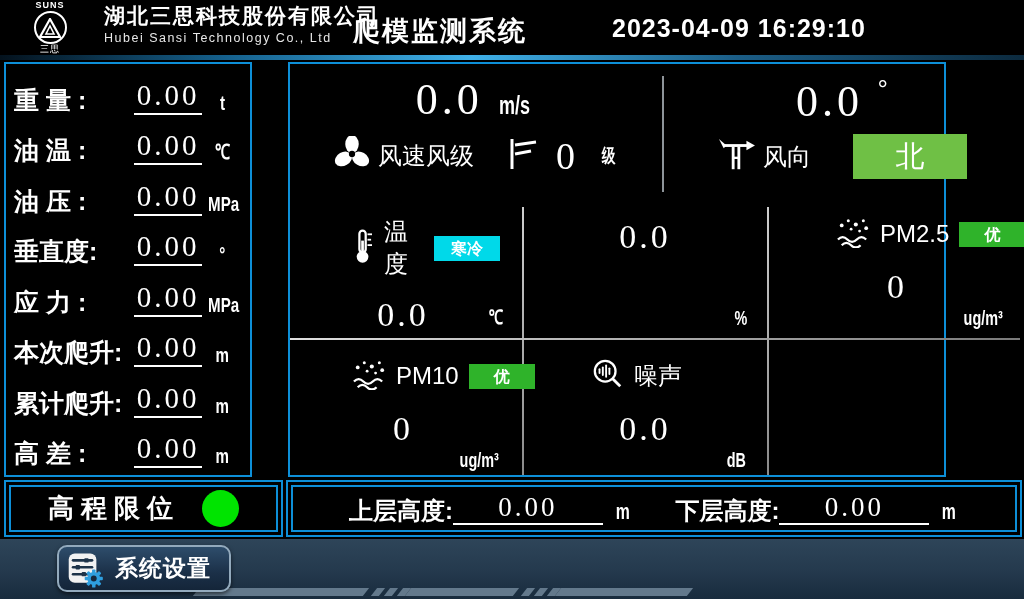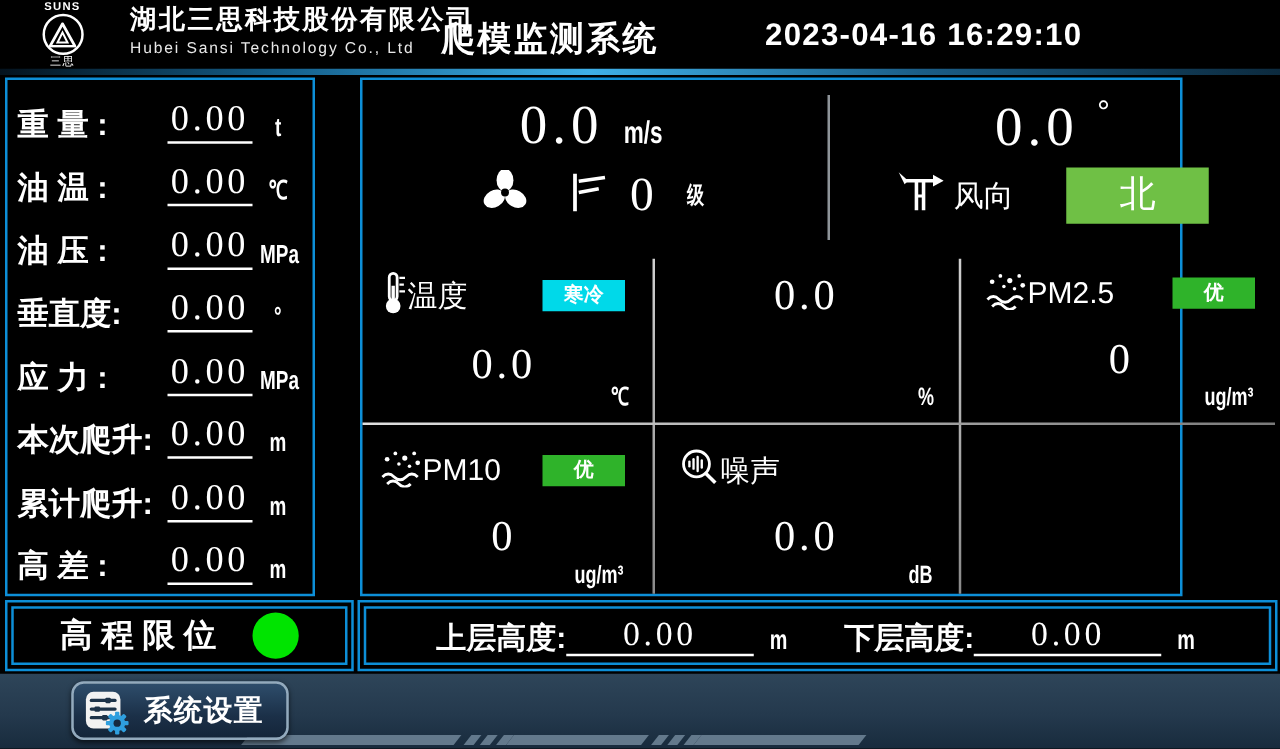--- a/index.html
+++ b/index.html
@@ -60,21 +60,21 @@
 
   
   .sensor-grid { position:absolute; left:0; top:138px; width:730px; height:273px; }
   .gline { position:absolute; background:linear-gradient(90deg,#e0e0e0,#7a7a7a); }
   .vline1 { left:232px; top:5px; width:2px; height:268px; background:linear-gradient(180deg,#cfcfcf,#8a8a8a); }
   .vline2 { left:477px; top:5px; width:2px; height:268px; background:linear-gradient(180deg,#cfcfcf,#8a8a8a); }
   .hline  { left:0; top:136px; width:730px; height:2px; }
   .cell { position:absolute; width:226px; height:130px; }
   .c0 { left:0;   top:0; }   .c1 { left:240px; top:0;   width:230px; }   .c2 { left:484px; top:0;   width:246px; }
   .c3 { left:0; top:142px; } .c4 { left:240px; top:142px; width:230px; } .c5 { left:484px; top:142px; width:246px; }
-  .cell-head { display:flex; align-items:center; padding:14px 6px 0 14px; }
+  .cell-head { display:flex; align-items:center; gap:10px; padding:14px 6px 0 14px;margin-left:48px; }
   .cell-name { font-size:24px; }
   .badge { margin-left:auto; margin-right:10px; min-width:66px; height:25px; text-align:center;
     font-size:16px; font-weight:bold; line-height:25px; color:#fff; padding:0 6px; }
   .cell-value { text-align:center; font-family:"Liberation Serif", serif; font-size:34px; letter-spacing:3px; margin-top:16px; }
   .cell-unit { position:absolute; right:10px; bottom:2px; font-size:20px; font-weight:bold; }
 
   
   .limit-label { font-size:26px; font-weight:bold; letter-spacing:7px; }
   .limit-light { width:37px; height:37px; border-radius:50%; }
   .hgroup { display:flex; align-items:flex-end; }
@@ -116,21 +116,21 @@
           <polygon points="11,8 15,16 7,16" fill="none" stroke="#fff" stroke-width="1.6"></polygon>
         </svg>
       </div>
       <div class="logo-bottom">三思</div>
     </div>
     <div class="company">
       <div class="company-cn">湖北三思科技股份有限公司</div>
       <div class="company-en">Hubei Sansi Technology Co., Ltd</div>
     </div>
     <div class="app-title">爬模监测系统</div>
-    <div class="timestamp">2023-04-16 16:29:10</div>
+    <div class="timestamp">2023-04-09 16:29:10</div>
   </div>
   <div class="header-rule"></div>
 
   <div class="panel left-panel">
     <div class="lrow">
       <span class="llabel">重 量 :</span>
       <span class="lvalue">0.00</span>
       <span class="lunit"><span class="cond">t</span></span>
     </div>
     <div class="lrow">
@@ -182,20 +182,21 @@
           <span>
             <svg width="36" height="36" viewBox="0 0 40 40">
               <g fill="#fff">
                 <ellipse cx="20" cy="9" rx="7.5" ry="10"></ellipse>
                 <ellipse cx="20" cy="9" rx="7.5" ry="10" transform="rotate(120 20 20)"></ellipse>
                 <ellipse cx="20" cy="9" rx="7.5" ry="10" transform="rotate(240 20 20)"></ellipse>
               </g>
               <circle cx="20" cy="20" r="3.5" fill="#000"></circle>
             </svg>
           </span>
+          <span class="sec-label">风速风级</span>
           <span class="level-icon">
             <svg width="30" height="34" viewBox="0 0 30 34">
               <line x1="4" y1="2" x2="4" y2="32" stroke="#fff" stroke-width="3"></line>
               <line x1="7" y1="8" x2="28" y2="5" stroke="#fff" stroke-width="3"></line>
               <line x1="7" y1="17" x2="23" y2="14" stroke="#fff" stroke-width="3"></line>
             </svg>
           </span>
           <span class="level-val">0</span>
           <span class="level-unit"><span class="cond">级</span></span>
         </div>

